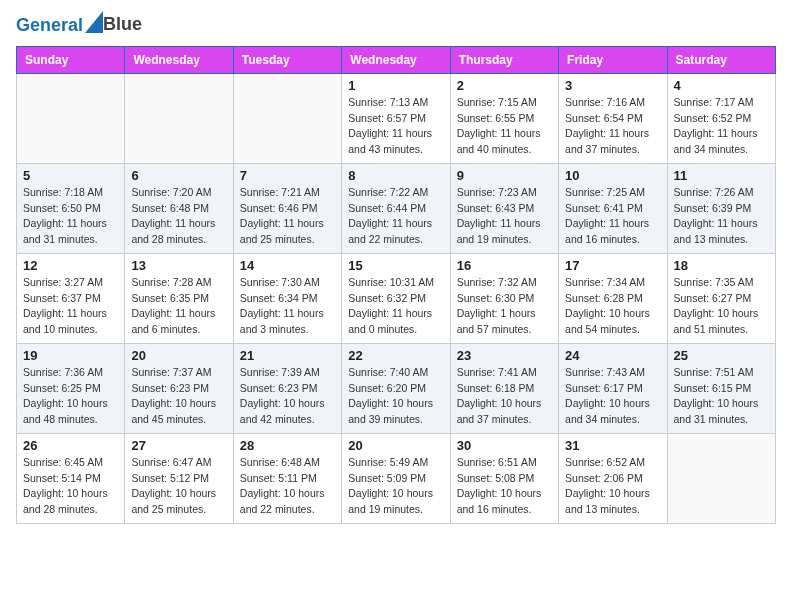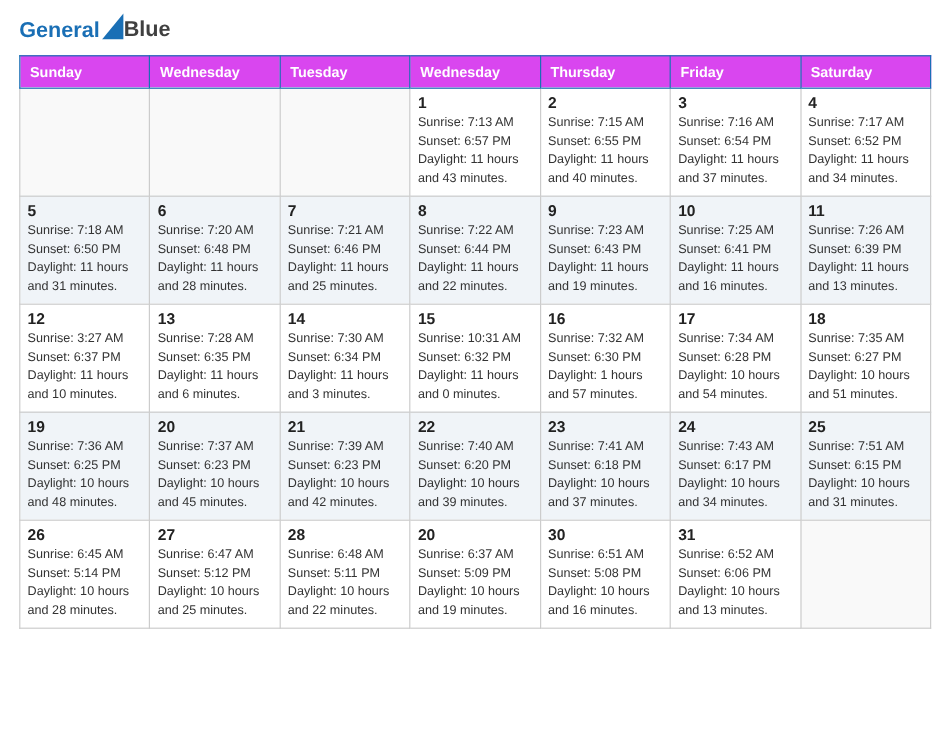--- a/index.html
+++ b/index.html
@@ -294,32 +294,32 @@
           <div class="day-info">Daylight: 10 hours and 25 minutes.</div>
         </td>
         <td>
           <div class="day-number">28</div>
           <div class="day-info">Sunrise: 6:48 AM</div>
           <div class="day-info">Sunset: 5:11 PM</div>
           <div class="day-info">Daylight: 10 hours and 22 minutes.</div>
         </td>
         <td>
           <div class="day-number">20</div>
-          <div class="day-info">Sunrise: 6:37 AM</div>
+          <div class="day-info">Sunrise: 5:49 AM</div>
           <div class="day-info">Sunset: 5:09 PM</div>
           <div class="day-info">Daylight: 10 hours and 19 minutes.</div>
         </td>
         <td>
           <div class="day-number">30</div>
           <div class="day-info">Sunrise: 6:51 AM</div>
           <div class="day-info">Sunset: 5:08 PM</div>
           <div class="day-info">Daylight: 10 hours and 16 minutes.</div>
         </td>
         <td>
           <div class="day-number">31</div>
           <div class="day-info">Sunrise: 6:52 AM</div>
-          <div class="day-info">Sunset: 6:06 PM</div>
+          <div class="day-info">Sunset: 2:06 PM</div>
           <div class="day-info">Daylight: 10 hours and 13 minutes.</div>
         </td>
         <td class="empty-cell"></td>
       </tr>
     </tbody>
 </table>
 
 </body></html>

